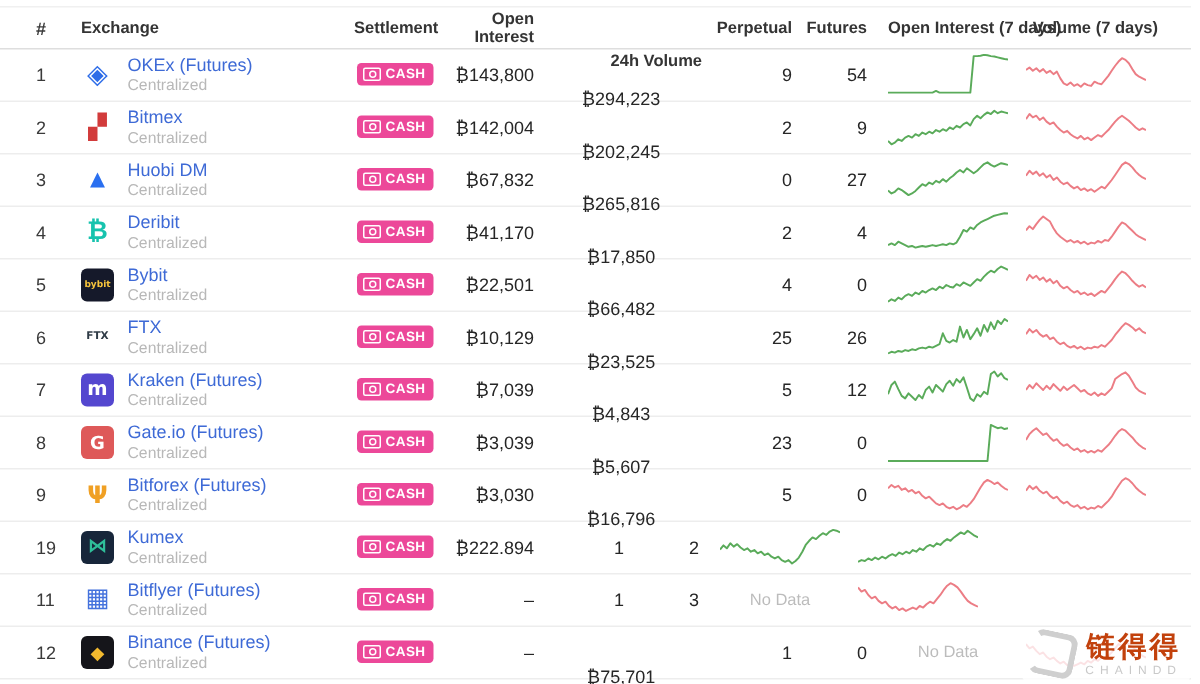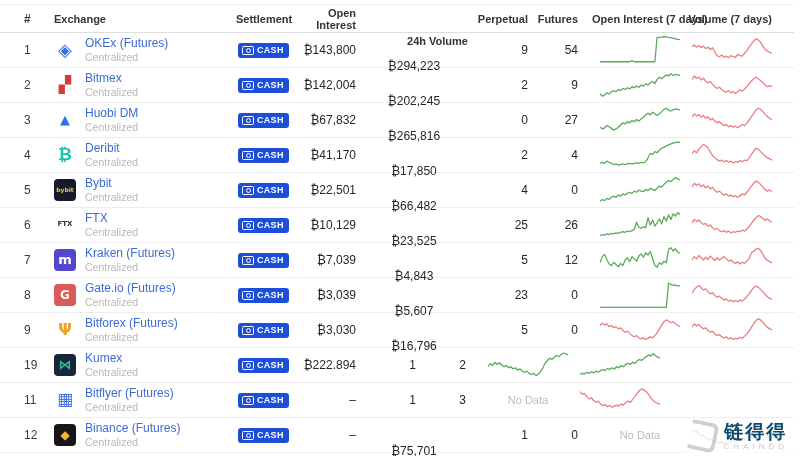--- a/index.html
+++ b/index.html
@@ -30,56 +30,56 @@
   .c{flex:none;box-sizing:border-box;}
   .c-rank{width:30px;font-size:12px;color:#3a3a3a;}
   .c-ex{width:170px;display:flex;align-items:center;gap:9px;}
   .c-set{width:76px;padding-left:14px;}
   .c-oi{width:60px;text-align:right;padding-right:4px;}
   .c-vol{width:112px;text-align:center;padding-right:4px;margin-top:32px;}
   .c-perp{width:58px;text-align:right;padding-right:2px;}
   .c-fut{width:50px;text-align:right;padding-right:2px;}
   .c-oispark{width:100px;padding-left:12px;}
   .c-volspark{width:92px;padding-left:4px;}
-  .c-spark{display:flex;align-items:center;justify-content:flex-end;}
+  .c-spark{display:flex;align-items:center;}
   .num{font-size:12px;color:#262626;}
   .h-oi{width:60px;text-align:right;padding-right:4px;}
   .h-vol{width:112px;text-align:right;padding-right:4px;margin-top:44px;}
   .h-perp{width:58px;text-align:right;padding-right:2px;}
   .h-fut{width:50px;text-align:right;padding-right:2px;}
   .h-oispark{width:100px;padding-left:12px;white-space:nowrap;}
   .h-volspark{width:92px;text-align:right;white-space:nowrap;}
   .logo{
     width:22px;height:22px;border-radius:4px;
     display:flex;align-items:center;justify-content:center;
     font-family:"DejaVu Sans",sans-serif;
     font-size:14px;font-weight:bold;line-height:1;flex:none;
   }
   .exmeta{display:flex;flex-direction:column;line-height:1.15;}
   .exname{color:#3e6ad6;font-size:12px;text-decoration:none;cursor:pointer;}
   .extype{color:#b8b8b8;font-size:10.5px;margin-top:1px;}
   .badge{
-    background:#1d4ed8;color:#fff;
+    background:#ec4899;color:#fff;
     font-size:9px;font-weight:bold;letter-spacing:.3px;
     border-radius:3px;padding:3px 5px 3px 4px;
     display:inline-flex;align-items:center;gap:3px;line-height:1;
   }
   .note{width:10px;height:7px;border:1px solid #fff;border-radius:1.5px;position:relative;display:inline-block;}
   .note::after{content:"";position:absolute;left:3px;top:1px;width:3px;height:3px;border:1px solid #fff;border-radius:50%;}
   .spark{width:80px;height:28px;display:block;}
   .nodata{color:#bcbcbc;font-size:11px;display:block;width:80px;text-align:center;}
   .watermark{
     position:absolute;right:6px;bottom:2px;
     display:flex;align-items:center;gap:7px;
     background:rgba(255,255,255,0.78);
     padding:3px 6px;border-radius:4px;z-index:5;
   }
   .wm-logo{width:22px;height:22px;border:4px solid #cfcfcf;border-left-color:transparent;border-radius:7px;transform:rotate(12deg);}
   .wm-txt{display:flex;flex-direction:column;align-items:center;line-height:1;}
-  .wm-cn{font-size:19px;font-weight:bold;color:#0c4a6e;letter-spacing:2px;}
+  .wm-cn{font-size:19px;font-weight:bold;color:#c2410c;letter-spacing:2px;}
   .wm-en{font-size:8px;color:#c9c9c9;letter-spacing:4px;margin-top:2px;}
 </style>
 </head>
 <body>
 
 <div class="page">
   <div class="tbl">
     <div class="hrow">
       <div class="c c-rank">#</div>
       <div class="c c-ex">Exchange</div>

